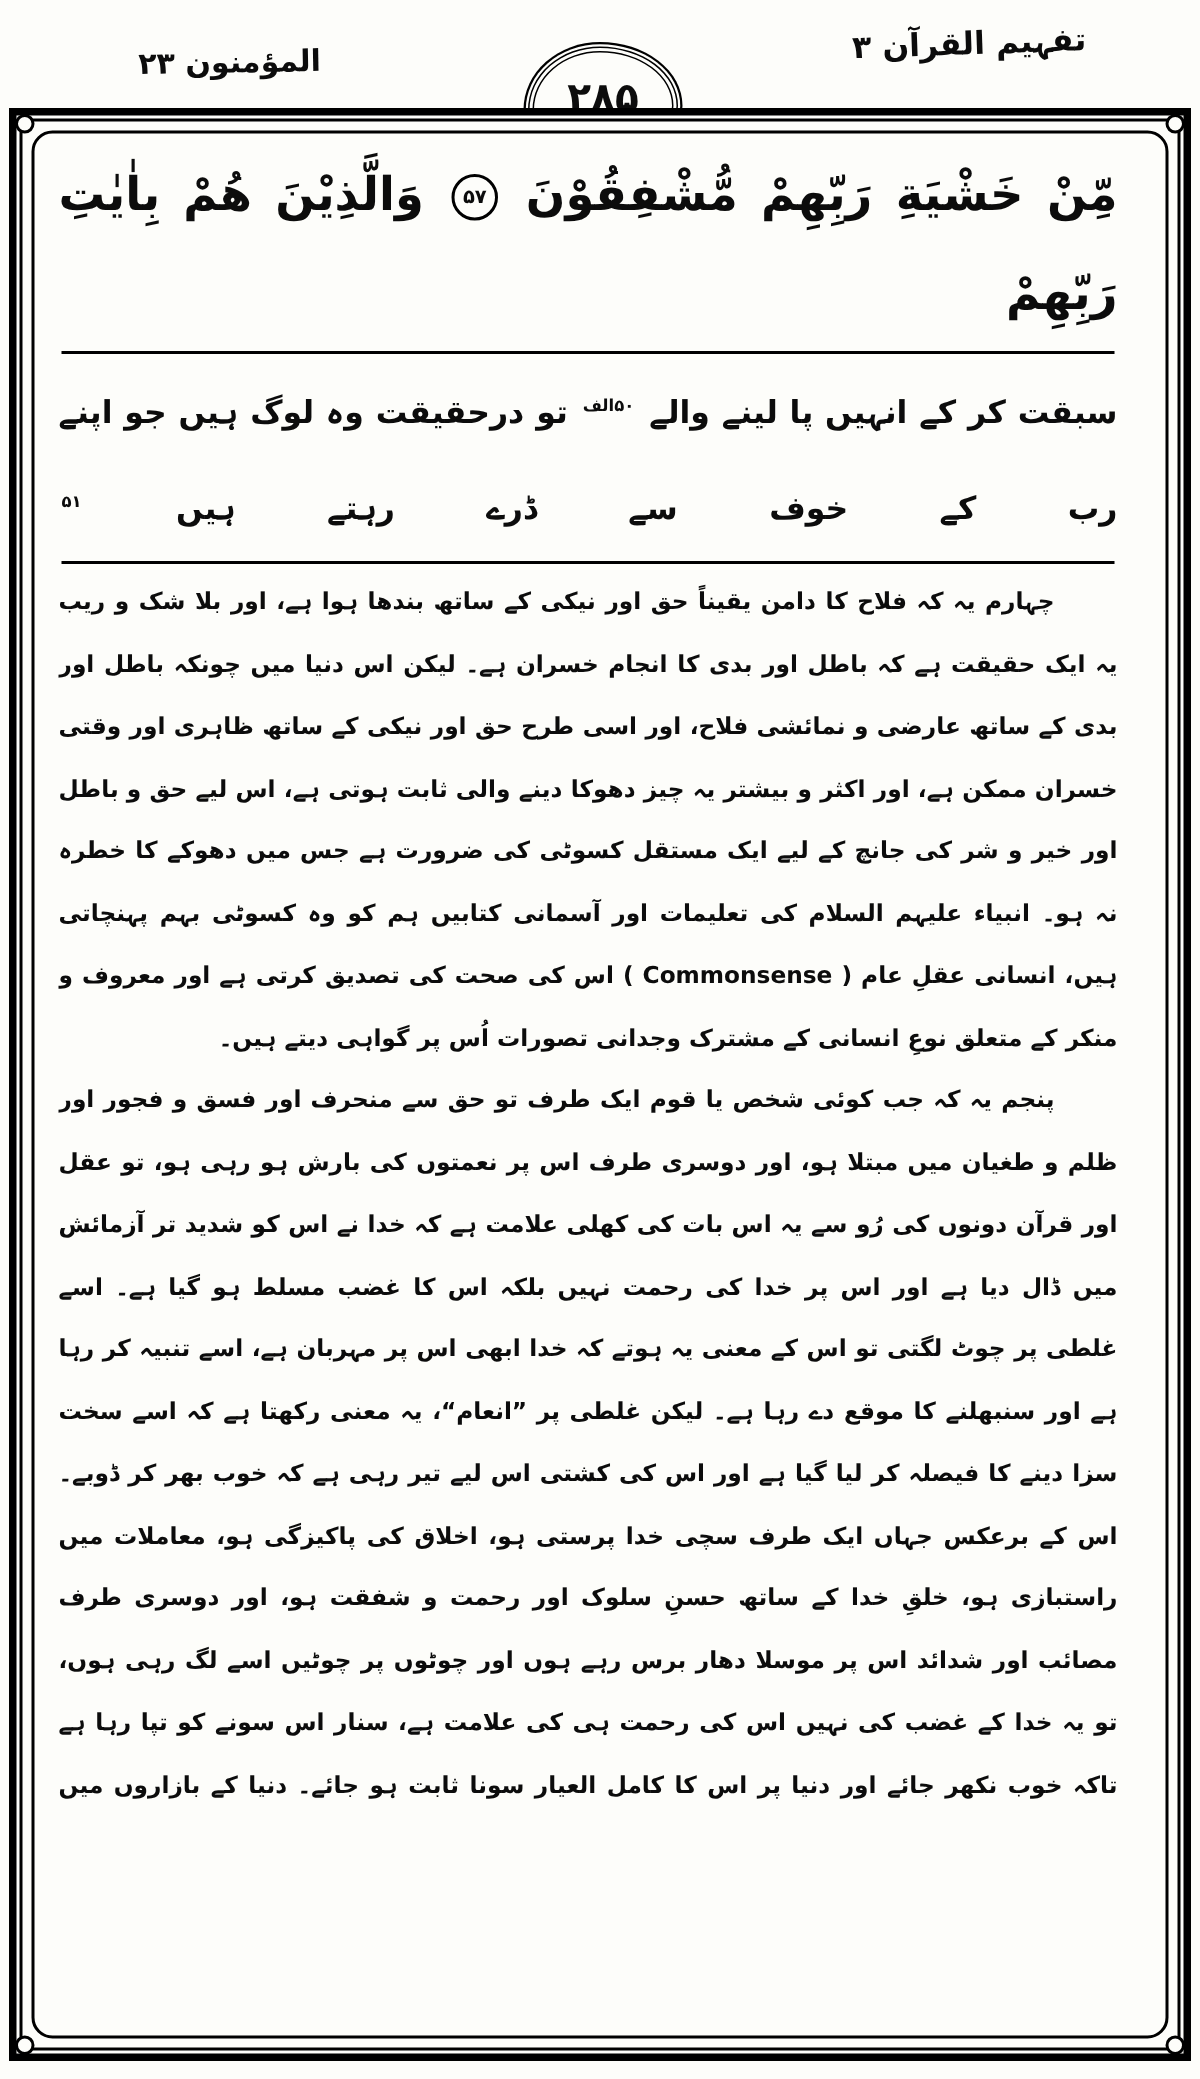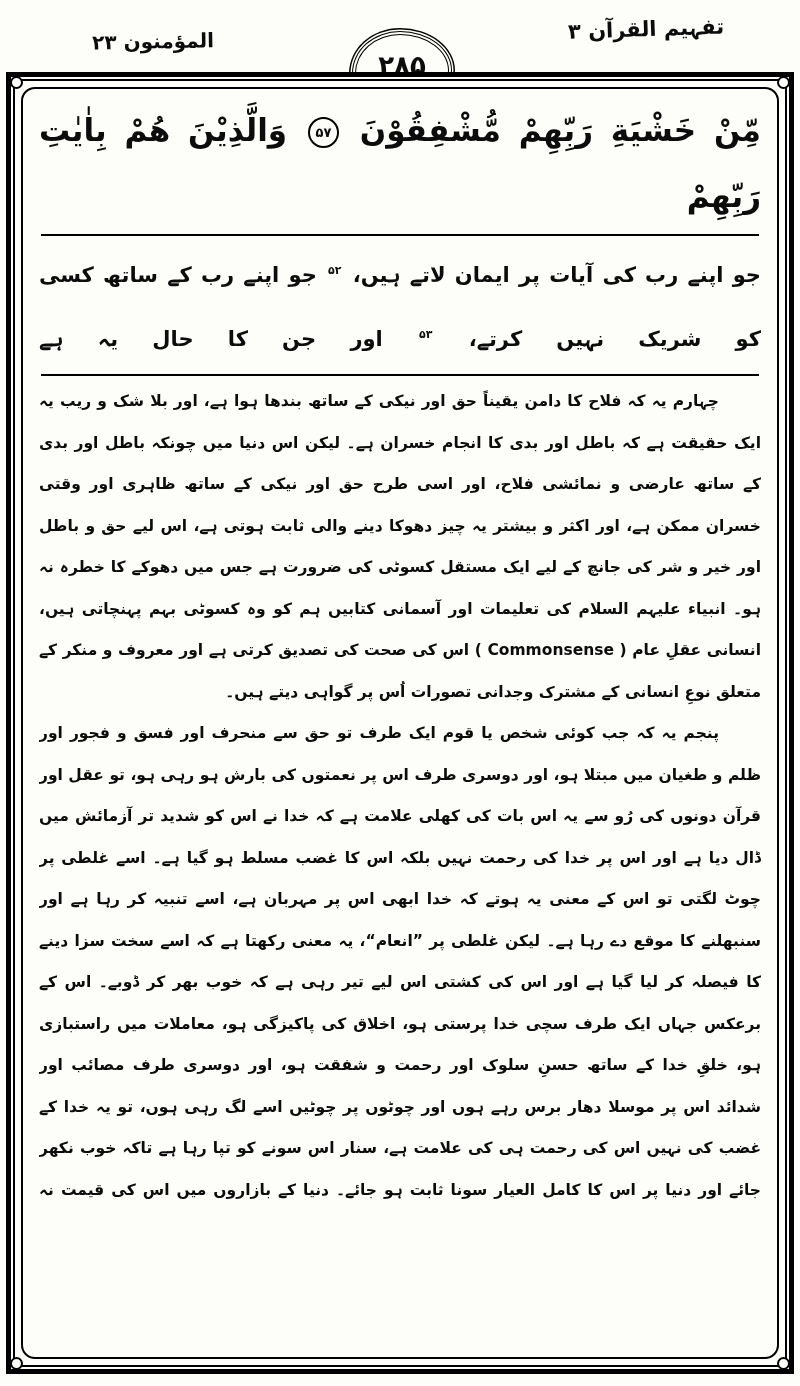--- a/index.html
+++ b/index.html
@@ -34,21 +34,21 @@
     position:absolute;top:72px;left:6px;right:6px;bottom:12px;
     border:5px solid #000;background:#fdfdfa;
   }
   .frame-mid{
     position:absolute;top:2px;left:2px;right:2px;bottom:2px;
     border:2px solid #000;
   }
   .frame-inner{
     position:absolute;top:6px;left:6px;right:6px;bottom:6px;
     border:2px solid #000;border-radius:14px;
-    padding:8px 16px 4px 16px;overflow:hidden;
+    padding:8px 32px 4px 16px;overflow:hidden;
   }
   .corner-orn{
     position:absolute;width:9px;height:9px;border:2px solid #000;
     border-radius:50%;background:#fdfdfa;z-index:3;
   }
   .corner-orn.tl{top:-1px;left:-1px;}
   .corner-orn.tr{top:-1px;right:-1px;}
   .corner-orn.bl{bottom:-1px;left:-1px;}
   .corner-orn.br{bottom:-1px;right:-1px;}
   
@@ -105,25 +105,24 @@
           <span>مِّنْ خَشْيَةِ رَبِّهِمْ مُّشْفِقُوْنَ</span>
           <span class="ayah-num">۵۷</span>
           <span>وَالَّذِيْنَ هُمْ بِاٰيٰتِ رَبِّهِمْ</span>
         </div>
       </div>
 
       <hr class="rule">
 
       <div class="translation">
         <div class="t-line">
-          <span>جو اپنے رب کی آیات پر ایمان لاتے ہیں،</span>
-          <span class="fn-sup">۵۲</span>
-          <span>جو اپنے رب کے ساتھ کسی کو شریک نہیں کرتے،</span>
-          <span class="fn-sup">۵۳</span>
-          <span>اور جن کا حال یہ ہے</span>
+          <span>سبقت کر کے انہیں پا لینے والے</span>
+          <span class="fn-sup">۵۰الف</span>
+          <span>تو درحقیقت وہ لوگ ہیں جو اپنے رب کے خوف سے ڈرے رہتے ہیں</span>
+          <span class="fn-sup">۵۱</span>
         </div>
       </div>
 
       <hr class="rule">
 
       <div class="commentary">
         <p>چہارم یہ کہ فلاح کا دامن یقیناً حق اور نیکی کے ساتھ بندھا ہوا ہے، اور بلا شک و ریب یہ ایک حقیقت ہے کہ باطل اور بدی کا انجام خسران ہے۔ لیکن اس دنیا میں چونکہ باطل اور بدی کے ساتھ عارضی و نمائشی فلاح، اور اسی طرح حق اور نیکی کے ساتھ ظاہری اور وقتی خسران ممکن ہے، اور اکثر و بیشتر یہ چیز دھوکا دینے والی ثابت ہوتی ہے، اس لیے حق و باطل اور خیر و شر کی جانچ کے لیے ایک مستقل کسوٹی کی ضرورت ہے جس میں دھوکے کا خطرہ نہ ہو۔ انبیاء علیہم السلام کی تعلیمات اور آسمانی کتابیں ہم کو وہ کسوٹی بہم پہنچاتی ہیں، انسانی عقلِ عام ( Commonsense ) اس کی صحت کی تصدیق کرتی ہے اور معروف و منکر کے متعلق نوعِ انسانی کے مشترک وجدانی تصورات اُس پر گواہی دیتے ہیں۔</p>
         <p>پنجم یہ کہ جب کوئی شخص یا قوم ایک طرف تو حق سے منحرف اور فسق و فجور اور ظلم و طغیان میں مبتلا ہو، اور دوسری طرف اس پر نعمتوں کی بارش ہو رہی ہو، تو عقل اور قرآن دونوں کی رُو سے یہ اس بات کی کھلی علامت ہے کہ خدا نے اس کو شدید تر آزمائش میں ڈال دیا ہے اور اس پر خدا کی رحمت نہیں بلکہ اس کا غضب مسلط ہو گیا ہے۔ اسے غلطی پر چوٹ لگتی تو اس کے معنی یہ ہوتے کہ خدا ابھی اس پر مہربان ہے، اسے تنبیہ کر رہا ہے اور سنبھلنے کا موقع دے رہا ہے۔ لیکن غلطی پر ”انعام“، یہ معنی رکھتا ہے کہ اسے سخت سزا دینے کا فیصلہ کر لیا گیا ہے اور اس کی کشتی اس لیے تیر رہی ہے کہ خوب بھر کر ڈوبے۔ اس کے برعکس جہاں ایک طرف سچی خدا پرستی ہو، اخلاق کی پاکیزگی ہو، معاملات میں راستبازی ہو، خلقِ خدا کے ساتھ حسنِ سلوک اور رحمت و شفقت ہو، اور دوسری طرف مصائب اور شدائد اس پر موسلا دھار برس رہے ہوں اور چوٹوں پر چوٹیں اسے لگ رہی ہوں، تو یہ خدا کے غضب کی نہیں اس کی رحمت ہی کی علامت ہے، سنار اس سونے کو تپا رہا ہے تاکہ خوب نکھر جائے اور دنیا پر اس کا کامل العیار سونا ثابت ہو جائے۔ دنیا کے بازاروں میں اس کی قیمت نہ بھی اُٹھے تو پروا نہیں۔ سنار خود اس کی قیمت دے گا، بلکہ اپنے فضل سے مزید عطا کرے گا۔ اس کے مصائب اگر غضب کا پہلو رکھتے ہیں تو خود اس کے لیے نہیں بلکہ اس کے دشمنوں ہی کے لیے رکھتے ہیں، یا پھر اس سوسائٹی کے لیے جس میں صالحین ستائے جائیں اور فساق نوازے جائیں۔</p>
       </div>
 

